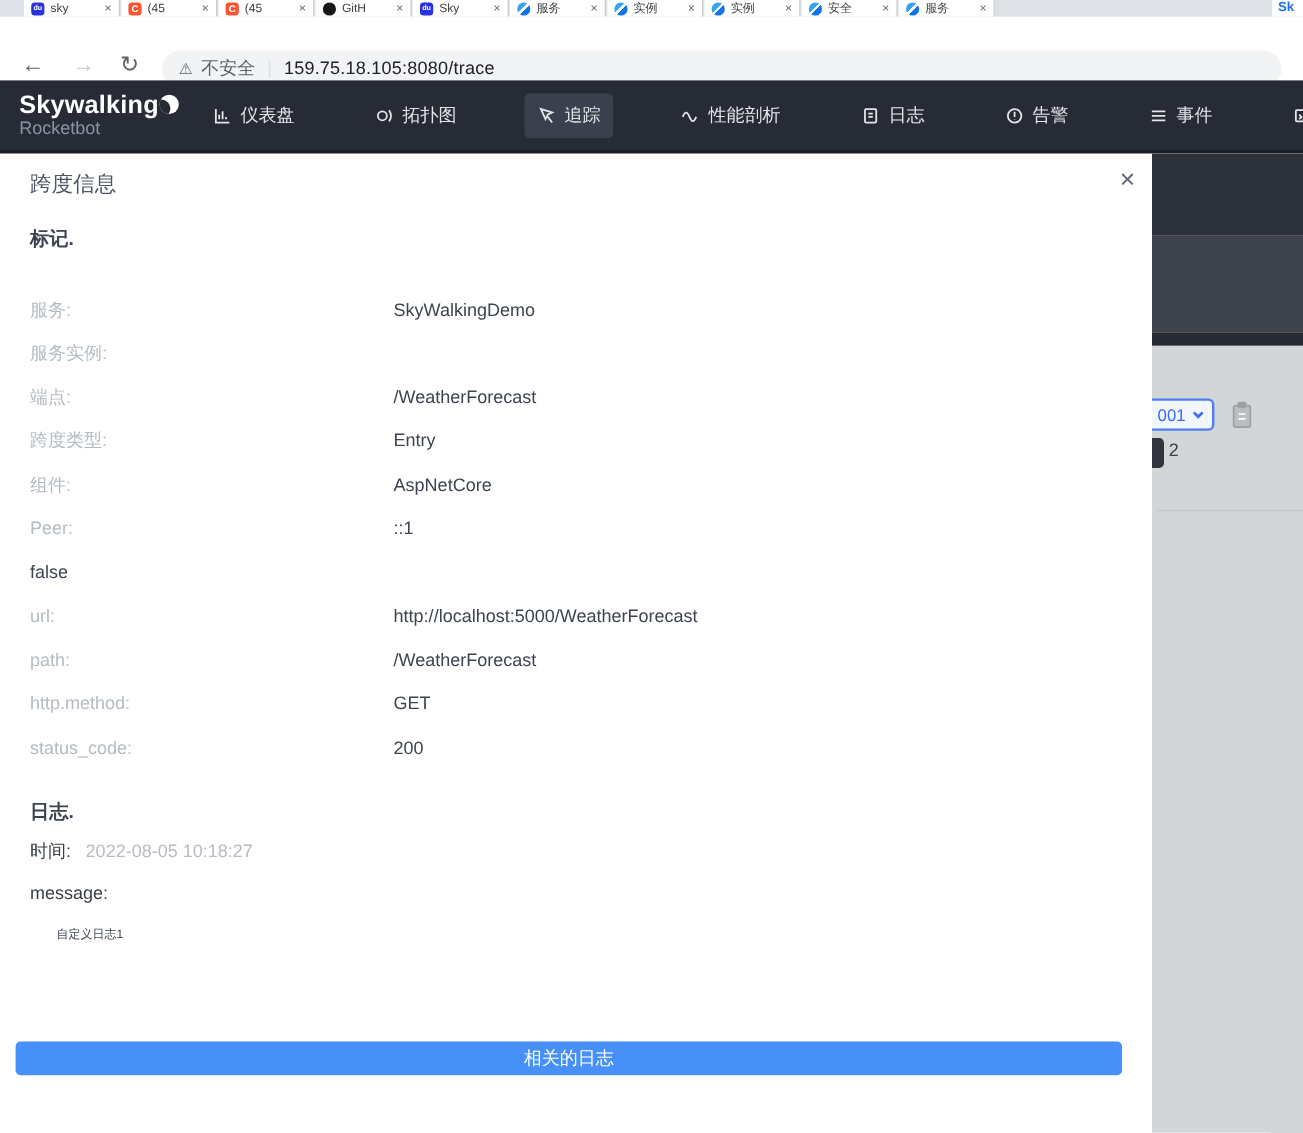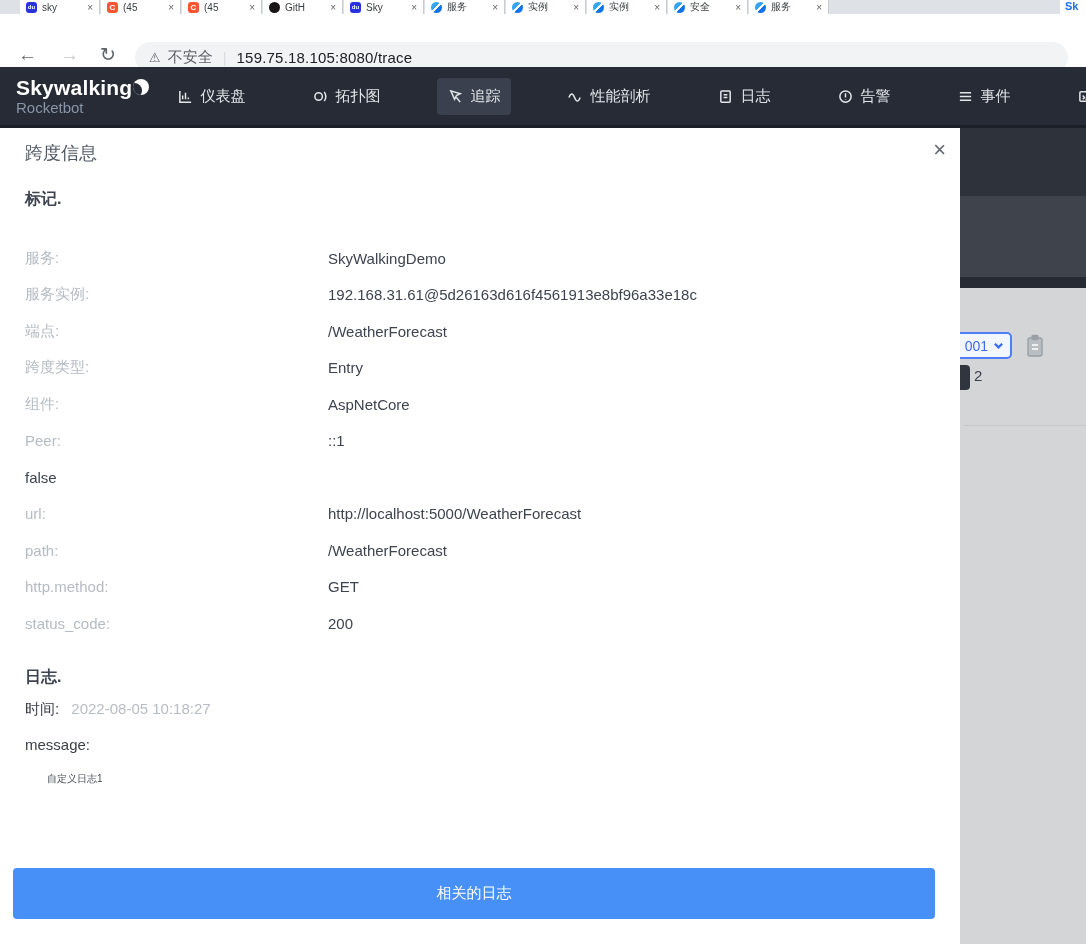--- a/index.html
+++ b/index.html
@@ -63,21 +63,21 @@
   .logs-heading { top:539px; }
   .fields { position:absolute; left:25px; top:112px; right:25px; }
   .frow { display:flex; height:36.5px; align-items:center; font-size:15px; }
   .frow .flabel { width:303px; color:#b5bbc3; flex:0 0 auto; }
   .frow .fvalue { color:#3d4450; }
   .time-row { position:absolute; left:25px; top:572px; font-size:15px; }
   .time-label { color:#3a3f46; }
   .time-value { color:#b7bcc4; margin-left:8px; }
   .msg-label { position:absolute; left:25px; top:608px; font-size:15px; color:#3a3f46; }
   .msg-value { position:absolute; left:47px; top:644px; font-size:10px; color:#434a55; }
-  .related-btn { position:absolute; left:13px; top:740px; width:922px; height:51px; background:#4790f8; border:none; border-radius:4px; color:#fff; font-size:15px; cursor:pointer; font-family:inherit; }
+  .related-btn { position:absolute; left:13px; top:740px; width:922px; height:28px; background:#4790f8; border:none; border-radius:4px; color:#fff; font-size:15px; cursor:pointer; font-family:inherit; }
 </style>
 </head>
 <body>
 
 <div class="stage">
 
   <div class="tabstrip">
     <div class="tab" style="left:20px">
         <span class="fav baidu">du</span>
         <span class="tlabel">sky</span>
@@ -235,21 +235,20 @@
 
     <div class="sec-heading tags-heading">标记.</div>
 
     <div class="fields">
       <div class="frow">
           <span class="flabel">服务:</span>
           <span class="fvalue">SkyWalkingDemo</span>
         </div>
       <div class="frow">
           <span class="flabel">服务实例:</span>
-          <span class="fvalue">192.168.31.61@5d26163d616f4561913e8bf96a33e18c</span>
         </div>
       <div class="frow">
           <span class="flabel">端点:</span>
           <span class="fvalue">/WeatherForecast</span>
         </div>
       <div class="frow">
           <span class="flabel">跨度类型:</span>
           <span class="fvalue">Entry</span>
         </div>
       <div class="frow">

